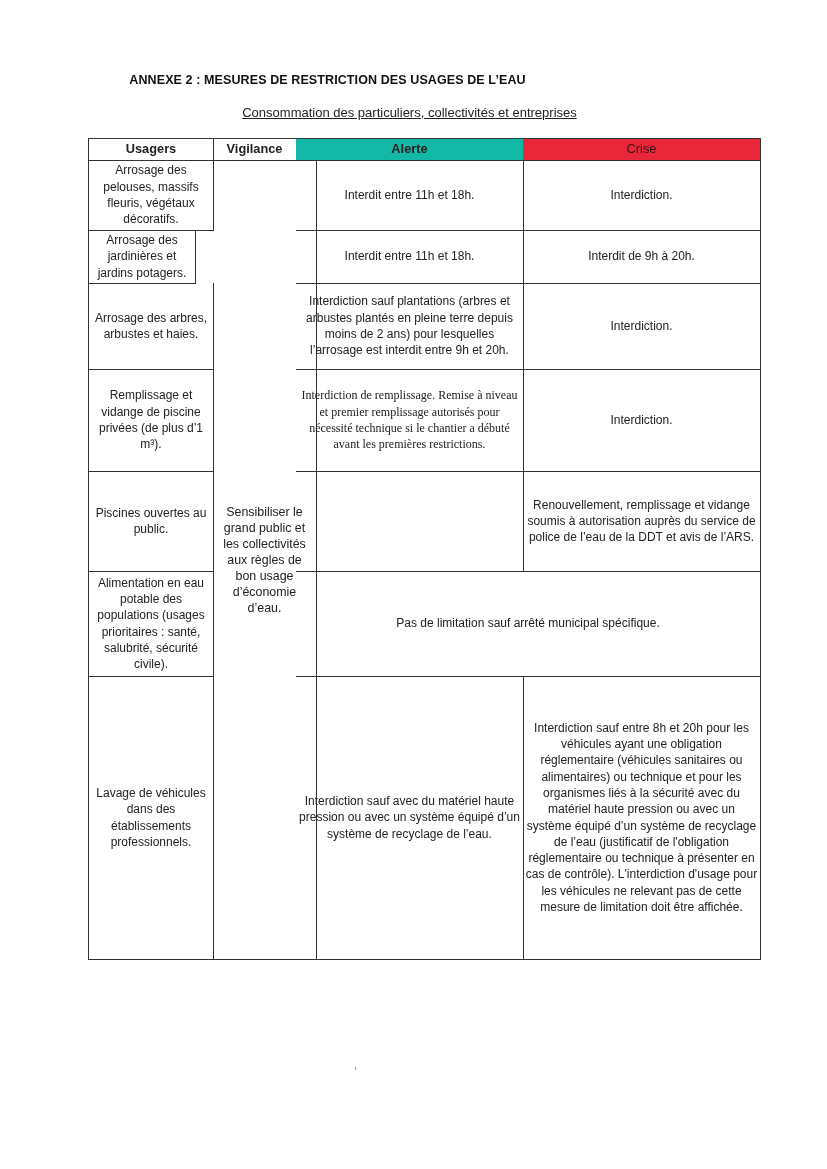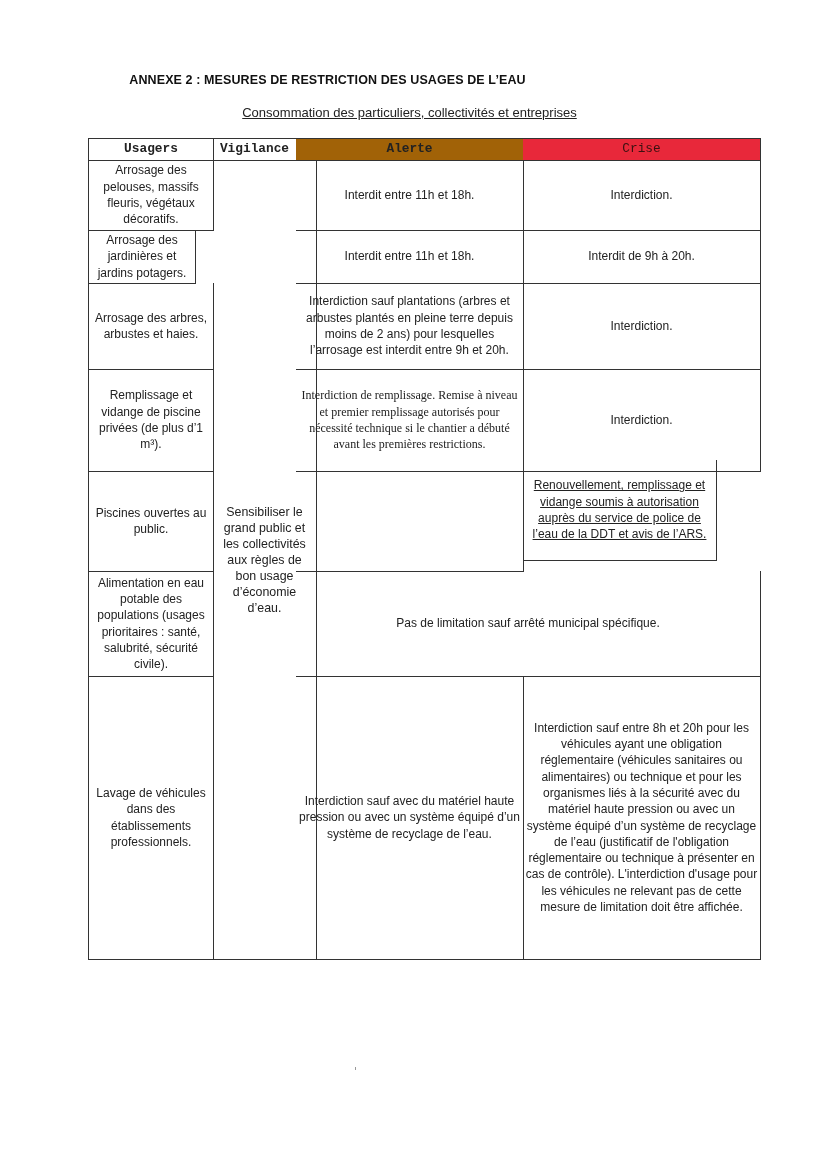--- a/index.html
+++ b/index.html
@@ -7,24 +7,24 @@
          font-family:"Liberation Sans", "DejaVu Sans", sans-serif; color:#222; }
   .title { position:absolute; left:0; width:655px; top:73px; text-align:center;
            font-size:12.5px; font-weight:bold; letter-spacing:0.1px; color:#111; }
   .subtitle { position:absolute; left:0; width:819px; top:105px; text-align:center;
               font-size:13px; text-decoration:underline; color:#222; }
   .cell { position:absolute; box-sizing:border-box; display:flex; align-items:center;
           justify-content:center; text-align:center; font-size:12px; line-height:16.3px;
           padding:0 2px; color:#222; }
   .b-l { border-left:1px solid #333; }
   .b-r { border-right:1px solid #333; }
-  .b-t { border-top:1px solid #333;font-family:Liberation Mono, monospace; }
+  .b-t { border-top:1px solid #333; }
   .b-b { border-bottom:1px solid #333; }
   .hdr { font-weight:bold; font-size:12.8px; }
-  .alerte { background:#a16207; }
+  .alerte { background:#14b8a6; }
   .crise { background:#e8283a; color:#3a1111; font-weight:normal; }
   .speck { position:absolute; left:355px; top:1067px; width:1px; height:3px; background:#999; }
 </style>
 </head>
 <body>
 
 <div class="title">ANNEXE 2 : MESURES DE RESTRICTION DES USAGES DE L’EAU</div>
 <div class="subtitle">Consommation des particuliers, collectivités et entreprises</div>
 
 <div>
@@ -47,21 +47,21 @@
   <div class="cell b-l b-r b-b" style="left:88px;top:283px;width:126px;height:87px;">Arrosage des arbres, arbustes et haies.</div>
   <div class="cell b-r b-b" style="left:296px;top:283px;width:228px;height:87px;">Interdiction sauf plantations (arbres et arbustes plantés en pleine terre depuis moins de 2 ans) pour lesquelles l’arrosage est interdit entre 9h et 20h.</div>
   <div class="cell b-r b-b" style="left:523px;top:283px;width:238px;height:87px;">Interdiction.</div>
 
   <div class="cell b-l b-r b-b" style="left:88px;top:369px;width:126px;height:103px;">Remplissage et vidange de piscine privées (de plus d’1 m³).</div>
   <div class="cell b-r b-b" style="left:296px;top:369px;width:228px;height:103px;font-family:Liberation Serif, serif;">Interdiction de remplissage. Remise à niveau et premier remplissage autorisés pour nécessité technique si le chantier a débuté avant les premières restrictions.</div>
   <div class="cell b-r b-b" style="left:523px;top:369px;width:238px;height:103px;">Interdiction.</div>
 
   <div class="cell b-l b-r b-b" style="left:88px;top:471px;width:126px;height:101px;">Piscines ouvertes au public.</div>
   <div class="cell b-r b-b" style="left:296px;top:471px;width:228px;height:101px;"></div>
-  <div class="cell b-r b-b" style="left:523px;top:460px;width:194px;height:101px;text-decoration:underline;">Renouvellement, remplissage et vidange soumis à autorisation auprès du service de police de l’eau de la DDT et avis de l’ARS.</div>
+  <div class="cell b-r b-b" style="left:523px;top:471px;width:238px;height:101px;">Renouvellement, remplissage et vidange soumis à autorisation auprès du service de police de l’eau de la DDT et avis de l’ARS.</div>
 
   <div class="cell b-l b-r b-b" style="left:88px;top:571px;width:126px;height:106px;">Alimentation en eau potable des populations (usages prioritaires : santé, salubrité, sécurité civile).</div>
   <div class="cell b-r b-b" style="left:296px;top:571px;width:465px;height:106px;">Pas de limitation sauf arrêté municipal spécifique.</div>
 
   <div class="cell b-l b-r b-b" style="left:88px;top:676px;width:126px;height:284px;">Lavage de véhicules dans des établissements professionnels.</div>
   <div class="cell b-r b-b" style="left:296px;top:676px;width:228px;height:284px;">Interdiction sauf avec du matériel haute pression ou avec un système équipé d’un système de recyclage de l’eau.</div>
   <div class="cell b-r b-b" style="left:523px;top:676px;width:238px;height:284px;">Interdiction sauf entre 8h et 20h pour les véhicules ayant une obligation réglementaire (véhicules sanitaires ou alimentaires) ou technique et pour les organismes liés à la sécurité  avec du matériel haute pression ou avec un système équipé d’un système de recyclage de l’eau (justificatif de l'obligation réglementaire ou technique à présenter en cas de contrôle). L'interdiction d'usage pour les véhicules ne relevant pas de cette mesure de limitation doit être affichée.</div>
 </div>
 
 <div class="speck"></div>

